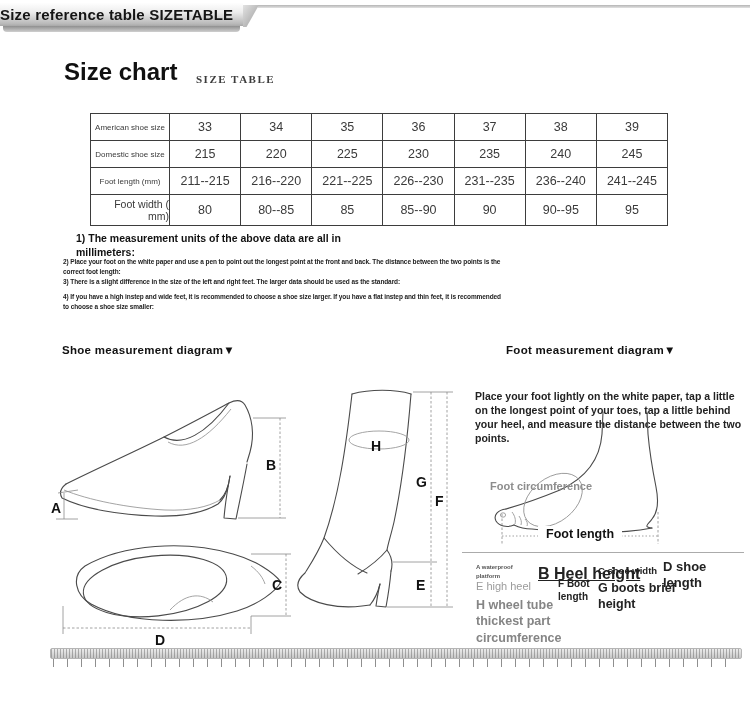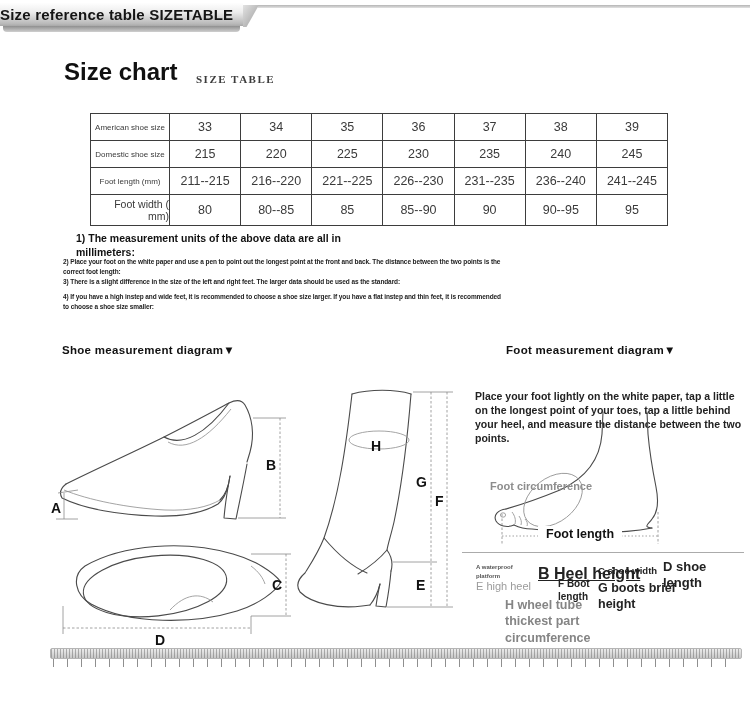--- a/index.html
+++ b/index.html
@@ -57,21 +57,21 @@
   .dimv { stroke:#8a8a8a; fill:none; stroke-width:0.8; stroke-dasharray:2.5 2; }
   .dletter { font-family:"Liberation Sans", sans-serif; font-size:14px; font-weight:bold; fill:#111; }
   .dtext-gray { font-family:"Liberation Sans", sans-serif; font-size:11px; font-weight:bold; fill:#8d8d8d; }
   .dtext-dark { font-family:"Liberation Sans", sans-serif; font-size:12.5px; font-weight:bold; fill:#111; }
 
   
   .legend-rule { position:absolute; left:462px; top:552px; width:282px; height:1px; background:#ababab; }
   .lg { position:absolute; font-weight:bold; color:#222; }
   .lg-a { left:476px; top:563px; width:46px; font-size:6px; color:#555; line-height:1.5; }
   .lg-e { left:476px; top:580px; font-size:11px; font-weight:normal; color:#9b9b9b; }
-  .lg-h { left:476px; top:597px; width:105px; font-size:12.5px; color:#858585; line-height:1.3;margin-left:29px; }
+  .lg-h { left:476px; top:597px; width:105px; font-size:12.5px; color:#858585; line-height:1.3; }
   .lg-b { left:538px; top:565px; font-size:16px;text-decoration:underline; }
   .lg-f { left:538px; top:578px; width:50px; font-size:10px; line-height:1.25;margin-left:20px; }
   .lg-c { left:598px; top:565px; font-size:9.5px; }
   .lg-g { left:598px; top:580px; width:90px; font-size:12.5px; line-height:1.3; }
   .lg-d { left:663px; top:559px; width:70px; font-size:13px; line-height:1.25; }
 
   
   .ruler { position:absolute; left:50px; top:648px; width:692px; }
   .ruler-bar { height:11px; border:1px solid #b5b5b5; border-radius:2px;
     background:

